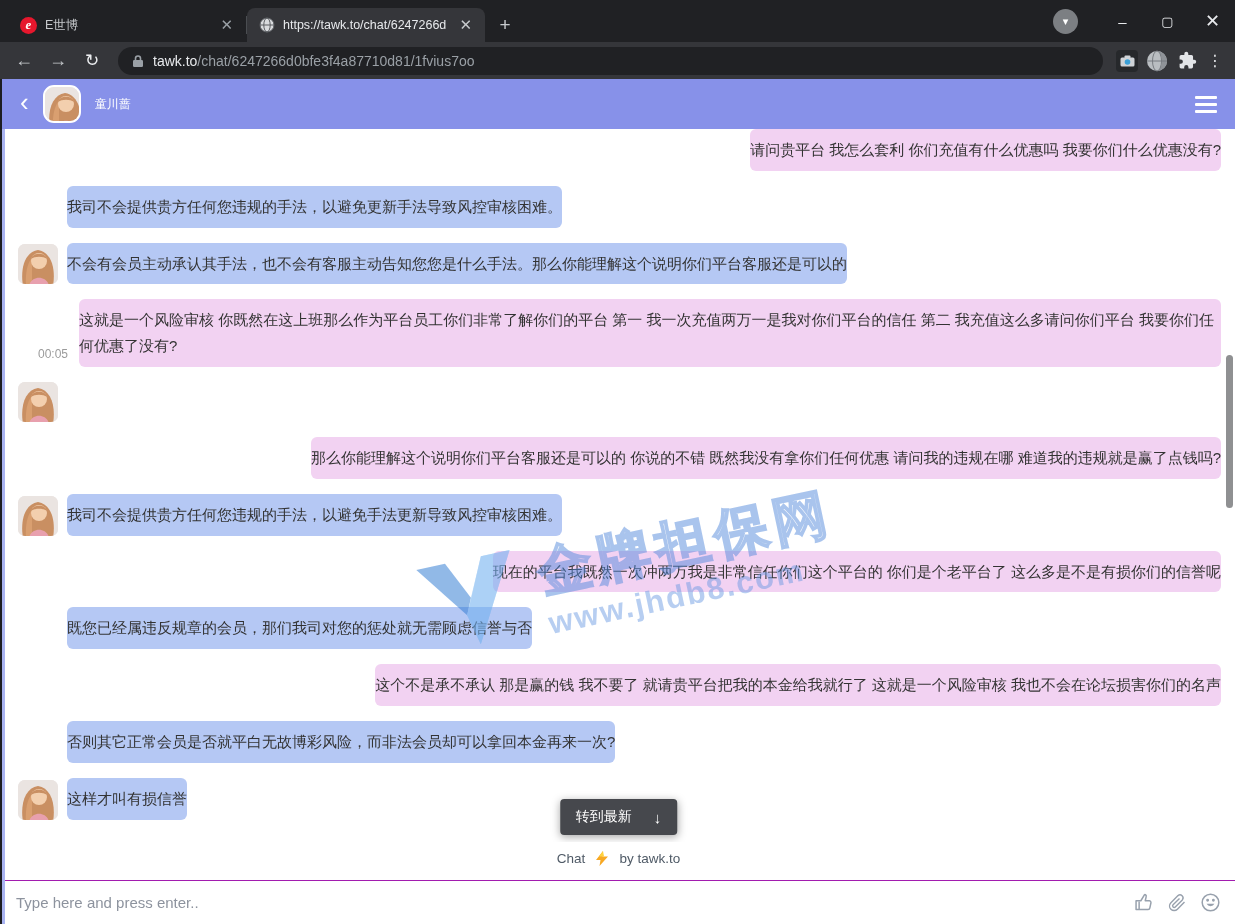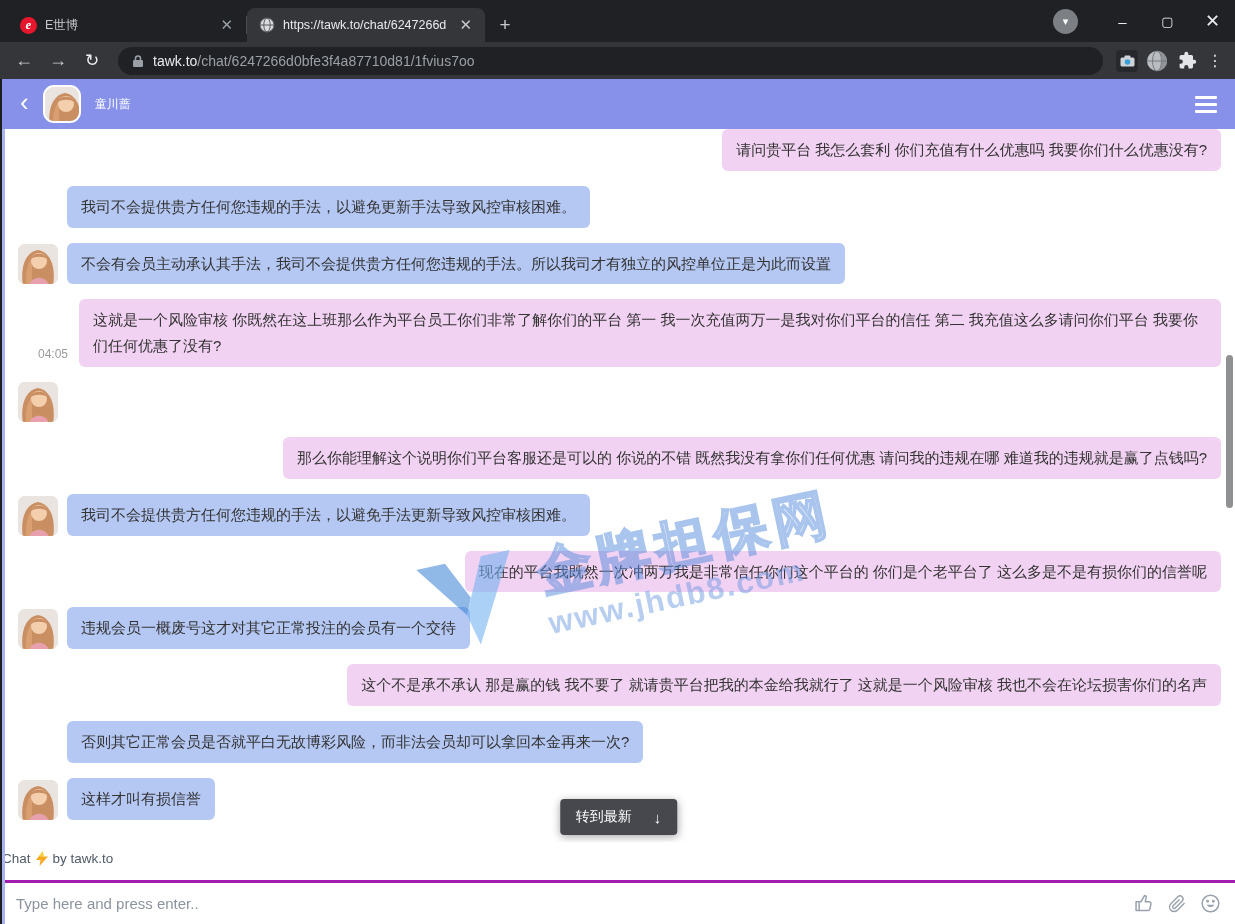--- a/index.html
+++ b/index.html
@@ -54,36 +54,36 @@
   .hamburger { margin-left:auto; display:flex; flex-direction:column; gap:4px; }
   .hamburger span { display:block; width:22px; height:3px; background:#fff; border-radius:1px; }
 
   .chat-body { position:relative; height:713px; overflow:hidden; padding:14px 14px 0 16px; }
   .row { display:flex; align-items:flex-end; margin-bottom:15px; }
   .row.first { margin-top:-14px; }
   .row.right { justify-content:flex-end; }
   .row .avatar { width:40px; height:40px; border-radius:7px; overflow:hidden; margin-right:9px;
     flex:none; align-self:flex-end; background:#e9e4e2; }
   .avatar-spacer { width:49px; flex:none; }
-  .bubble { max-width:1142px; padding:8px 14px; border-radius:6px; font-size:15px;
+  .bubble { max-width:1142px; padding:8px 0; border-radius:6px; font-size:15px;
     line-height:1.72; color:#333; }
   .row.left .bubble { background:#b5c8f4; }
   .row.right .bubble { background:#f2d2f2; }
   .time { font-size:12px; color:#9b9b9b; margin-right:11px; margin-bottom:6px; }
 
   .jump-btn { position:absolute; left:50%; transform:translateX(-50%); bottom:7px;
     background:#46484d; color:#fff; font-size:14px; padding:9px 16px; border-radius:4px;
     display:flex; align-items:center; gap:22px; box-shadow:0 2px 8px rgba(0,0,0,.35); cursor:pointer; z-index:8; }
   .jump-arrow { font-size:15px; }
 
-  .chat-footer { height:32px; display:flex; align-items:center; gap:5px;
+  .chat-footer { height:32px; display:flex; align-items:center; justify-content:center; gap:11px;
     font-size:13.5px; color:#4f5a66; }
 
   .input-bar { position:absolute; left:0; right:0; bottom:0; height:44px; background:#fff;
-    border-top:3px solid #a21caf; display:flex; align-items:center; padding:0 14px; }
+    border-top:1px solid #a21caf; display:flex; align-items:center; padding:0 14px; }
   .input-bar input { flex:1; border:none; outline:none; font-size:15px; color:#333;
     font-family:inherit; background:transparent; }
   .input-bar input::placeholder { color:#8d939e; }
   .input-icons { display:flex; align-items:center; gap:13px; margin-left:12px; }
 
   .scroll-thumb { position:absolute; right:2px; top:276px; width:7px; height:153px;
     background:#8f9092; border-radius:4px; z-index:9; }
 
   
   .watermark { position:absolute; left:412px; top:388px; display:flex; align-items:center; gap:16px;
@@ -198,24 +198,24 @@
   <div class="avatar">
     <svg viewBox="0 0 40 40" width="40" height="40">
       <rect width="40" height="40" fill="#eae4e1"></rect>
       <path d="M5,42 C2,24 7,8 20,6 C33,8 38,24 35,42 Z" fill="#c98f62"></path>
       <path d="M8,42 C7,28 10,18 14,14 L14,42 Z" fill="#d99f70"></path>
       <circle cx="21" cy="17" r="8" fill="#f3cfae"></circle>
       <path d="M13,15 C14,8 28,8 29,15 C25,12 17,12 13,15 Z" fill="#c98f62"></path>
       <path d="M11,42 C13,31 29,31 31,42 Z" fill="#e8a0ae"></path>
     </svg>
   </div>
-<div class="bubble">不会有会员主动承认其手法，我司不会提供贵方任何您违规的手法。所以我司才有独立的风控单位正是为此而设置</div>
+<div class="bubble">不会有会员主动承认其手法，也不会有客服主动告知您您是什么手法。那么你能理解这个说明你们平台客服还是可以的</div>
         </div>
         <div class="row right">
-          <span class="time">04:05</span>
+          <span class="time">00:05</span>
           <div class="bubble">这就是一个风险审核 你既然在这上班那么作为平台员工你们非常了解你们的平台 第一 我一次充值两万一是我对你们平台的信任 第二 我充值这么多请问你们平台 我要你们任何优惠了没有?</div>
         </div>
         <div class="row left">
   <div class="avatar">
     <svg viewBox="0 0 40 40" width="40" height="40">
       <rect width="40" height="40" fill="#eae4e1"></rect>
       <path d="M5,42 C2,24 7,8 20,6 C33,8 38,24 35,42 Z" fill="#c98f62"></path>
       <path d="M8,42 C7,28 10,18 14,14 L14,42 Z" fill="#d99f70"></path>
       <circle cx="21" cy="17" r="8" fill="#f3cfae"></circle>
       <path d="M13,15 C14,8 28,8 29,15 C25,12 17,12 13,15 Z" fill="#c98f62"></path>
@@ -236,31 +236,22 @@
       <path d="M13,15 C14,8 28,8 29,15 C25,12 17,12 13,15 Z" fill="#c98f62"></path>
       <path d="M11,42 C13,31 29,31 31,42 Z" fill="#e8a0ae"></path>
     </svg>
   </div>
 <div class="bubble">我司不会提供贵方任何您违规的手法，以避免手法更新导致风控审核困难。</div>
         </div>
         <div class="row right">
           <div class="bubble">现在的平台我既然一次冲两万我是非常信任你们这个平台的 你们是个老平台了 这么多是不是有损你们的信誉呢</div>
         </div>
         <div class="row left">
-  <div class="avatar">
-    <svg viewBox="0 0 40 40" width="40" height="40">
-      <rect width="40" height="40" fill="#eae4e1"></rect>
-      <path d="M5,42 C2,24 7,8 20,6 C33,8 38,24 35,42 Z" fill="#c98f62"></path>
-      <path d="M8,42 C7,28 10,18 14,14 L14,42 Z" fill="#d99f70"></path>
-      <circle cx="21" cy="17" r="8" fill="#f3cfae"></circle>
-      <path d="M13,15 C14,8 28,8 29,15 C25,12 17,12 13,15 Z" fill="#c98f62"></path>
-      <path d="M11,42 C13,31 29,31 31,42 Z" fill="#e8a0ae"></path>
-    </svg>
-  </div>
-<div class="bubble">违规会员一概废号这才对其它正常投注的会员有一个交待</div>
+          <div class="avatar-spacer"></div>
+          <div class="bubble">既您已经属违反规章的会员，那们我司对您的惩处就无需顾虑信誉与否</div>
         </div>
         <div class="row right">
           <div class="bubble">这个不是承不承认 那是赢的钱 我不要了 就请贵平台把我的本金给我就行了 这就是一个风险审核 我也不会在论坛损害你们的名声</div>
         </div>
         <div class="row left">
           <div class="avatar-spacer"></div>
           <div class="bubble">否则其它正常会员是否就平白无故博彩风险，而非法会员却可以拿回本金再来一次?</div>
         </div>
         <div class="row left">
   <div class="avatar">

